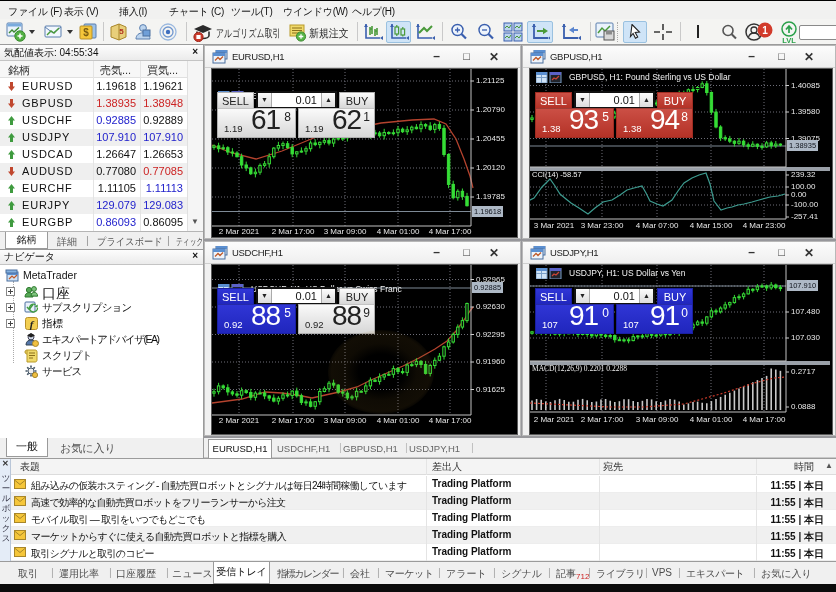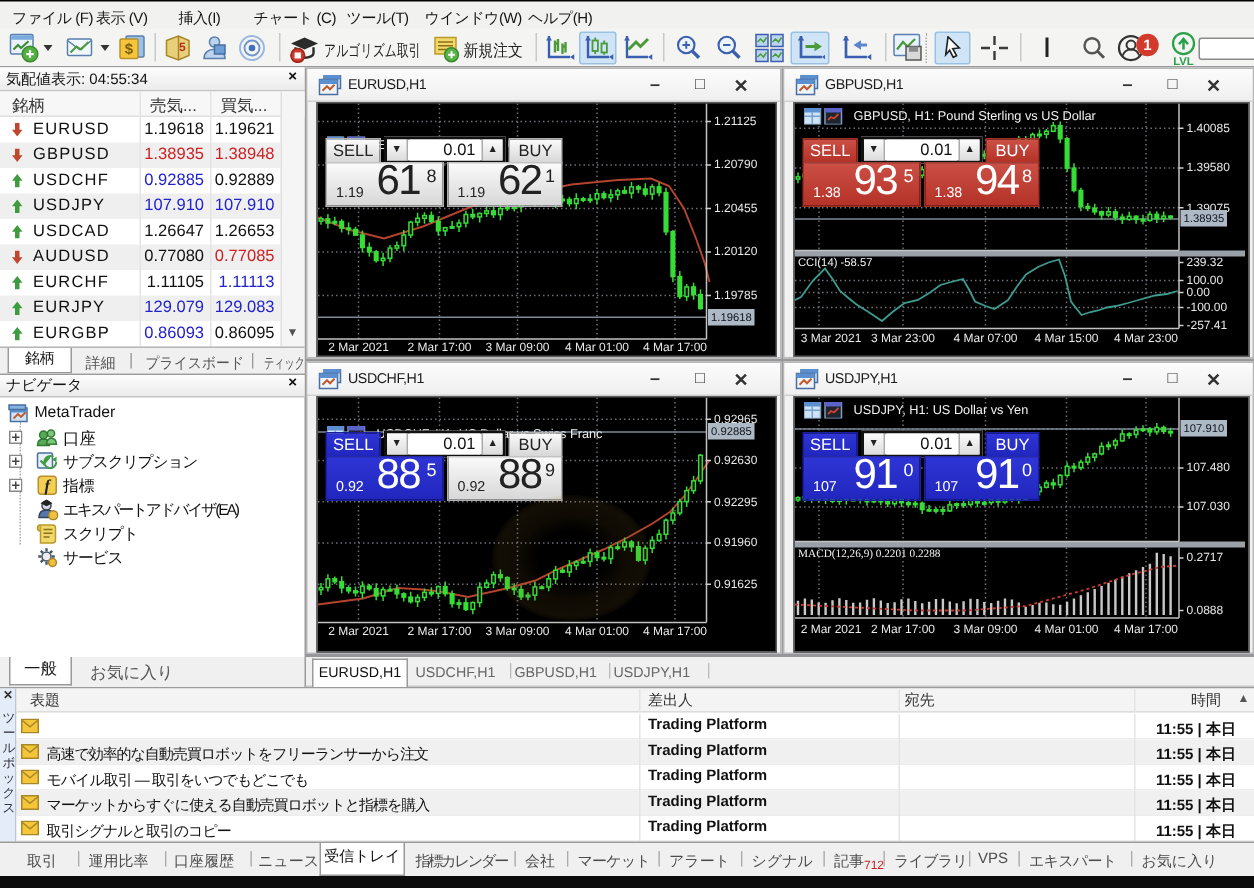--- a/index.html
+++ b/index.html
@@ -317,21 +317,21 @@
 <svg width="9" height="9" viewBox="0 0 9 9" style="position:absolute;left:6px;top:37px">
       <rect x="0.5" y="0.5" width="8" height="8" fill="#fff" stroke="#888"></rect>
       <path d="M2 4.5h5M4.5 2v5" stroke="#444"></path>
     </svg>
 <svg width="15" height="15" viewBox="0 0 15 15" style="position:absolute;left:24px;top:34px">
       <circle cx="5" cy="6" r="2.6" fill="#57a857" stroke="#2e7a2e"></circle>
       <path d="M1 13c0-3 1.8-4.4 4-4.4S9 10 9 13z" fill="#57a857" stroke="#2e7a2e"></path>
       <circle cx="10" cy="5" r="2.4" fill="#7ec47e" stroke="#2e7a2e"></circle>
       <path d="M7 12c.4-2.6 1.6-3.8 3-3.8 2 0 3.6 1.4 3.6 4z" fill="#7ec47e" stroke="#2e7a2e"></path>
     </svg>
-<span style="position:absolute;left:42px;top:35px;font-size:11px;color:#111;white-space:nowrap">口座</span>
+<span style="position:absolute;left:42px;top:35px;font-size:14px;color:#111;white-space:nowrap">口座</span>
 <svg width="9" height="9" viewBox="0 0 9 9" style="position:absolute;left:6px;top:53px">
       <rect x="0.5" y="0.5" width="8" height="8" fill="#fff" stroke="#888"></rect>
       <path d="M2 4.5h5M4.5 2v5" stroke="#444"></path>
     </svg>
 <svg width="15" height="15" viewBox="0 0 15 15" style="position:absolute;left:24px;top:50px">
       <rect x="1" y="2" width="10" height="10" rx="1" fill="#e8f0fa" stroke="#4a6f9e"></rect>
       <path d="M3 7l2.2 2.2L9 4.6" stroke="#3f9b3f" stroke-width="1.6" fill="none"></path>
       <path d="M13.5 8a4 4 0 1 1-2-3.4" stroke="#3f9b3f" stroke-width="1.3" fill="none"></path>
       <path d="M13.8 4.5l-.2 3.6-3-1.8z" fill="#3f9b3f"></path>
     </svg>
@@ -1217,20 +1217,21 @@
       <div class="colline" style="left:415px;height:16px"></div>
       <div class="colline" style="left:588px;height:16px"></div>
       <div class="colline" style="left:745px;height:16px"></div>
       <span style="position:absolute;right:3px;top:2px;color:#555;font-size:8px">▲</span>
     </div>
 <div class="mailrow" style="top:17px;background:#fff;">
       <svg width="12" height="10" viewBox="0 0 12 10" style="position:absolute;left:3px;top:3px">
         <rect x="0.5" y="0.5" width="11" height="9" fill="#f5c63a" stroke="#a8862a"></rect>
         <path d="M0.5 1l5.5 4.5L11.5 1" fill="none" stroke="#a8862a"></path>
       </svg>
+      <span class="subj">組み込みの仮装ホスティング - 自動売買ロボットとシグナルは毎日24時間稼働しています</span>
       <span class="from">Trading Platform</span>
       <span class="time">11:55 | 本日</span>
       <div class="colline" style="left:415px;height:17px"></div>
       <div class="colline" style="left:588px;height:17px"></div>
       <div class="colline" style="left:745px;height:17px"></div>
     </div>
 <div class="mailrow" style="top:34px;background:#f0f0f0;">
       <svg width="12" height="10" viewBox="0 0 12 10" style="position:absolute;left:3px;top:3px">
         <rect x="0.5" y="0.5" width="11" height="9" fill="#f5c63a" stroke="#a8862a"></rect>
         <path d="M0.5 1l5.5 4.5L11.5 1" fill="none" stroke="#a8862a"></path>

